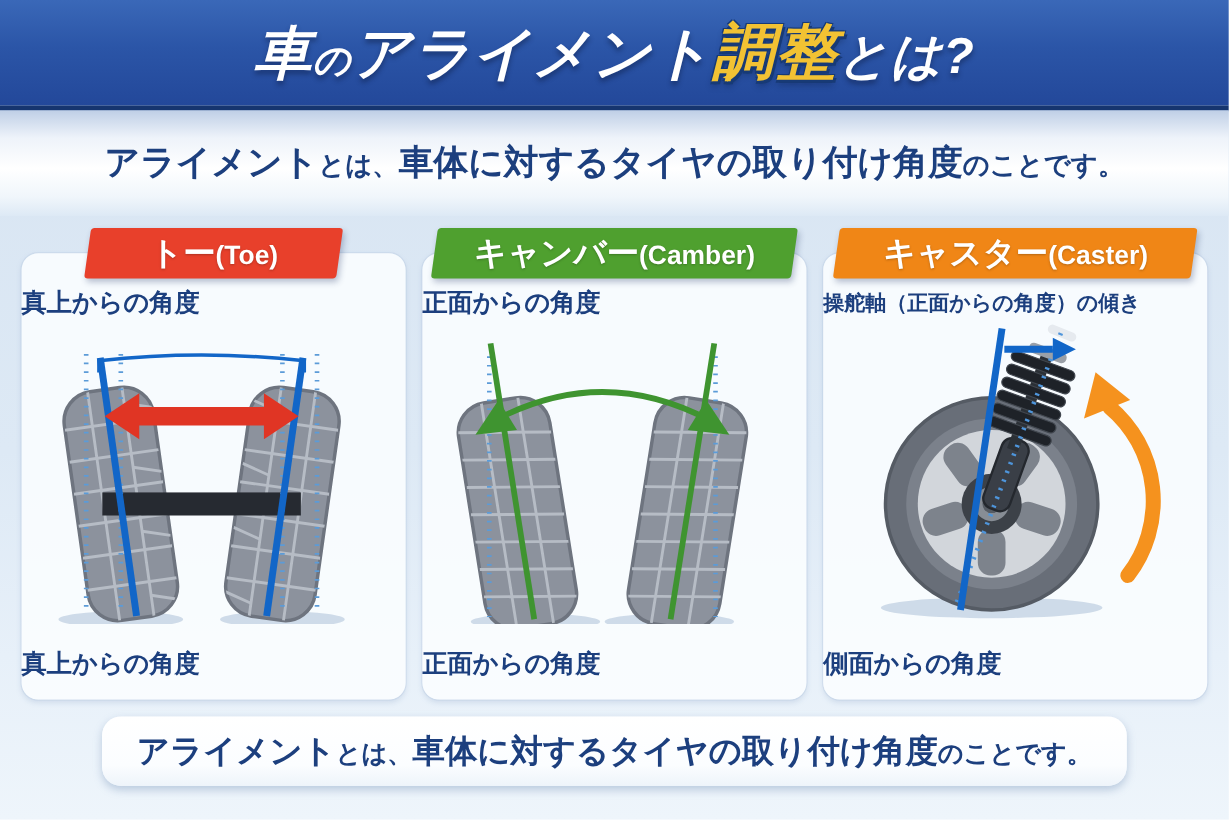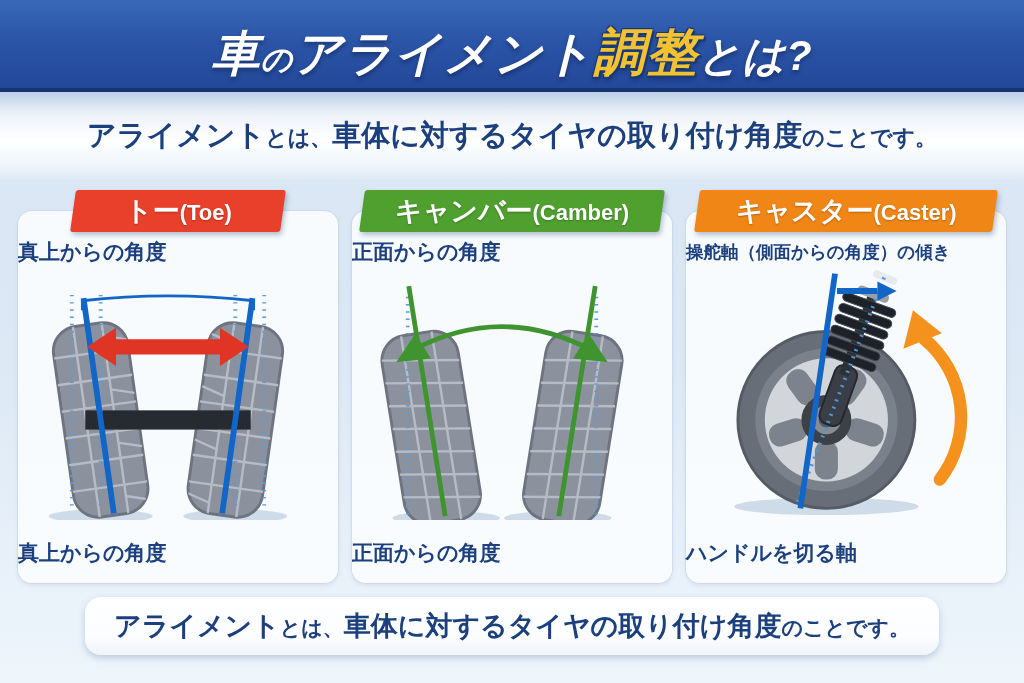--- a/index.html
+++ b/index.html
@@ -3,21 +3,21 @@
 <meta charset="utf-8">
 <style>
   html,body{margin:0;padding:0;}
   body{
     width:1024px;height:683px;overflow:hidden;position:relative;
     font-family:"Liberation Sans","DejaVu Sans",sans-serif;
     background:linear-gradient(180deg,#d7e4f2 0%,#dde9f5 55%,#e7f0f9 80%,#eef5fb 100%);
   }
   
   .header{
-    height:88px;display:flex;align-items:flex-end;justify-content:center;
+    height:88px;display:flex;align-items:center;justify-content:center;
     background:linear-gradient(180deg,#3a68b8 0%,#2b55a7 45%,#23489a 100%);
     border-bottom:4px solid #16356f;
     box-shadow:0 1px 0 #9db6dd;
   }
   .title{font-weight:bold;font-style:italic;color:#ffffff;white-space:nowrap;
     text-shadow:0 3px 4px rgba(10,25,60,.45);letter-spacing:1px;}
   .t-big{font-size:48px;}
   .t-small{font-size:31px;}
   .t-yellow{font-size:51px;color:#f2c233;
     text-shadow:2px 2px 0 #173a76,-1px -1px 0 #173a76,1px -1px 0 #173a76,-1px 2px 0 #173a76,0 4px 5px rgba(10,25,60,.4);}
@@ -182,21 +182,21 @@
       </svg>
       <div class="bottom-caption">正面からの角度</div>
     </div>
   </div>
 
   <div class="col">
     <div class="banner caster">
       <span class="btxt"><span class="ja">キャスター</span><span class="en">(Caster)</span></span>
     </div>
     <div class="panel">
-      <div class="top-caption small">操舵軸（側面からの角度）の傾き</div>
+      <div class="top-caption small">操舵軸（正面からの角度）の傾き</div>
       <svg class="diagram" viewBox="0 0 300 262">
         <ellipse cx="140" cy="250" rx="96" ry="9" fill="#b3c4da" opacity="0.6"></ellipse>
         <g>
           <circle cx="140" cy="160" r="92" fill="#686e78" stroke="#555b64" stroke-width="3"></circle>
           <circle cx="140" cy="160" r="74" fill="#7b818b"></circle>
           <circle cx="140" cy="160" r="64" fill="#d2d6db"></circle>
           <g fill="#7d838c">
             <rect x="128" y="98" width="24" height="40" rx="11" transform="rotate(36 140 160)"></rect>
             <rect x="128" y="98" width="24" height="40" rx="11" transform="rotate(108 140 160)"></rect>
             <rect x="128" y="98" width="24" height="40" rx="11" transform="rotate(180 140 160)"></rect>
@@ -223,21 +223,21 @@
         <rect x="188" y="8" width="26" height="8" rx="4" fill="#e6eaef" transform="rotate(22 201 12)"></rect>
         <line x1="200" y1="12" x2="108" y2="250" stroke="#4e95db" stroke-width="4" stroke-dasharray="2 6"></line>
         <line x1="149" y1="8" x2="113" y2="252" stroke="#1266c8" stroke-width="6"></line>
         <g>
           <line x1="151" y1="26" x2="193" y2="26" stroke="#1266c8" stroke-width="6"></line>
           <polygon points="193,16 213,26 193,36" fill="#1266c8"></polygon>
         </g>
         <path d="M258,222 A106,106 0 0 0 242,76" stroke="#f5921e" stroke-width="13" fill="none" stroke-linecap="round"></path>
         <polygon points="230,46 220,86 260,70" fill="#f5921e"></polygon>
       </svg>
-      <div class="bottom-caption">ハンドルを切る軸</div>
+      <div class="bottom-caption">側面からの角度</div>
     </div>
   </div>
 </div>
 
 <div class="footer-banner">
   <div class="navy">
     <span class="f-big">アライメント</span><span class="f-small">とは、</span><span class="f-big">車体に対するタイヤの取り付け角度</span><span class="f-small">のことです。</span>
   </div>
 </div>
 

